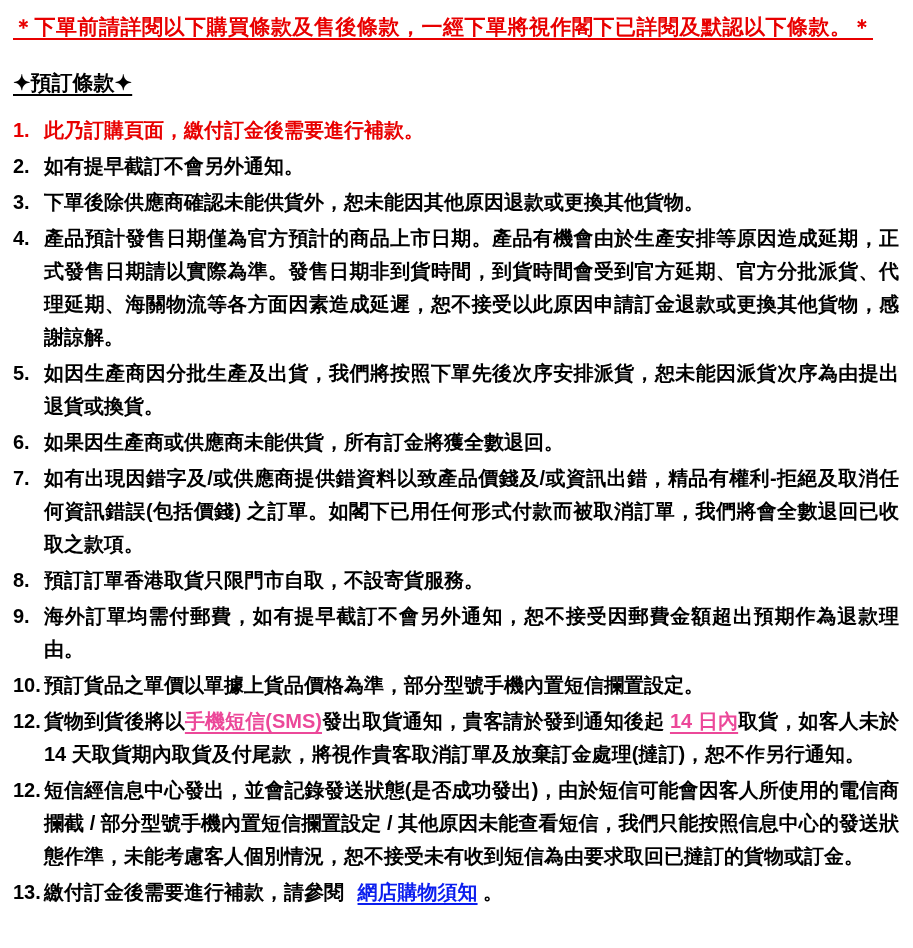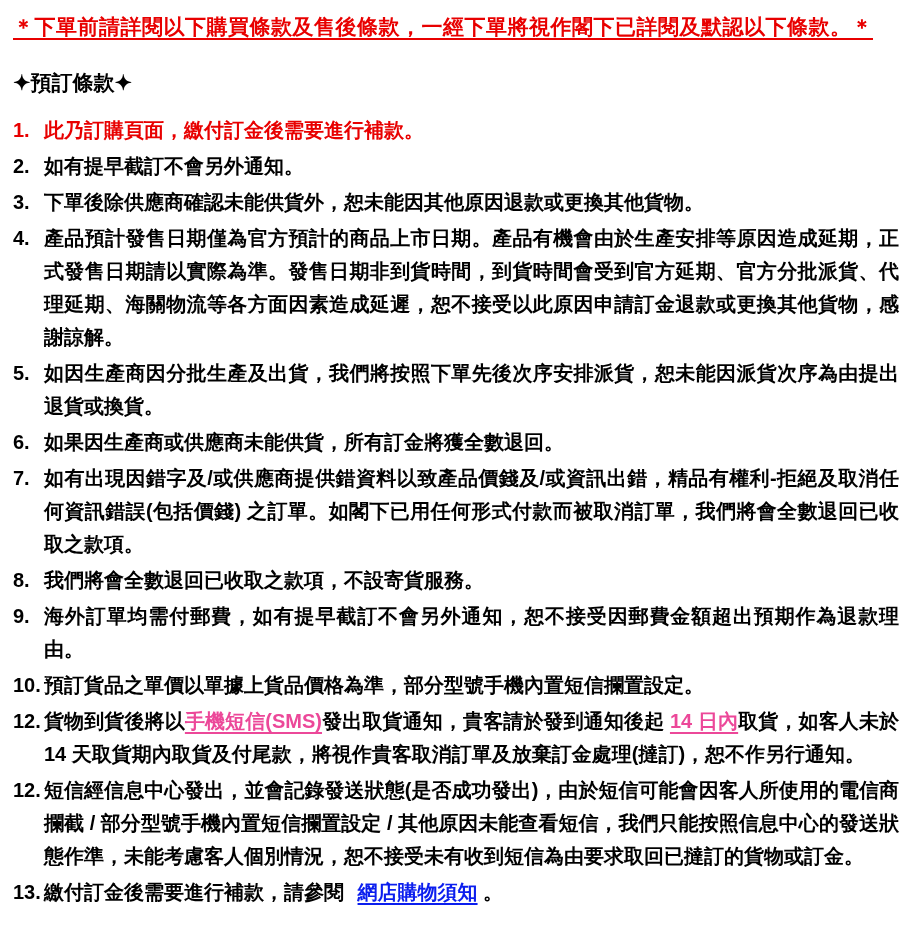--- a/index.html
+++ b/index.html
@@ -27,20 +27,21 @@
     text-decoration: underline;
     text-decoration-thickness: 2px;
     text-underline-offset: 4px;
     letter-spacing: 0.5px;
   }
   .section-title {
     margin-top: 26px;
     color: #000000;
     font-size: 21px;
     line-height: 30px;
+    text-decoration: underline;
     text-decoration-thickness: 2px;
     text-underline-offset: 4px;
   }
   .terms {
     margin-top: 16px;
   }
   .term {
     display: flex;
     font-size: 20px;
     line-height: 33px;
@@ -113,21 +114,21 @@
       <span class="txt">如果因生產商或供應商未能供貨，所有訂金將獲全數退回。</span>
     </div>
 
     <div class="term">
       <span class="num">7.</span>
       <span class="txt">如有出現因錯字及/或供應商提供錯資料以致產品價錢及/或資訊出錯，精品有權利-拒絕及取消任何資訊錯誤(包括價錢) 之訂單。如閣下已用任何形式付款而被取消訂單，我們將會全數退回已收取之款項。</span>
     </div>
 
     <div class="term">
       <span class="num">8.</span>
-      <span class="txt">我們將會全數退回已收取之款項，不設寄貨服務。</span>
+      <span class="txt">預訂訂單香港取貨只限門市自取，不設寄貨服務。</span>
     </div>
 
     <div class="term">
       <span class="num">9.</span>
       <span class="txt">海外訂單均需付郵費，如有提早截訂不會另外通知，恕不接受因郵費金額超出預期作為退款理由。</span>
     </div>
 
     <div class="term">
       <span class="num">10.</span>
       <span class="txt">預訂貨品之單價以單據上貨品價格為準，部分型號手機內置短信攔置設定。</span>

